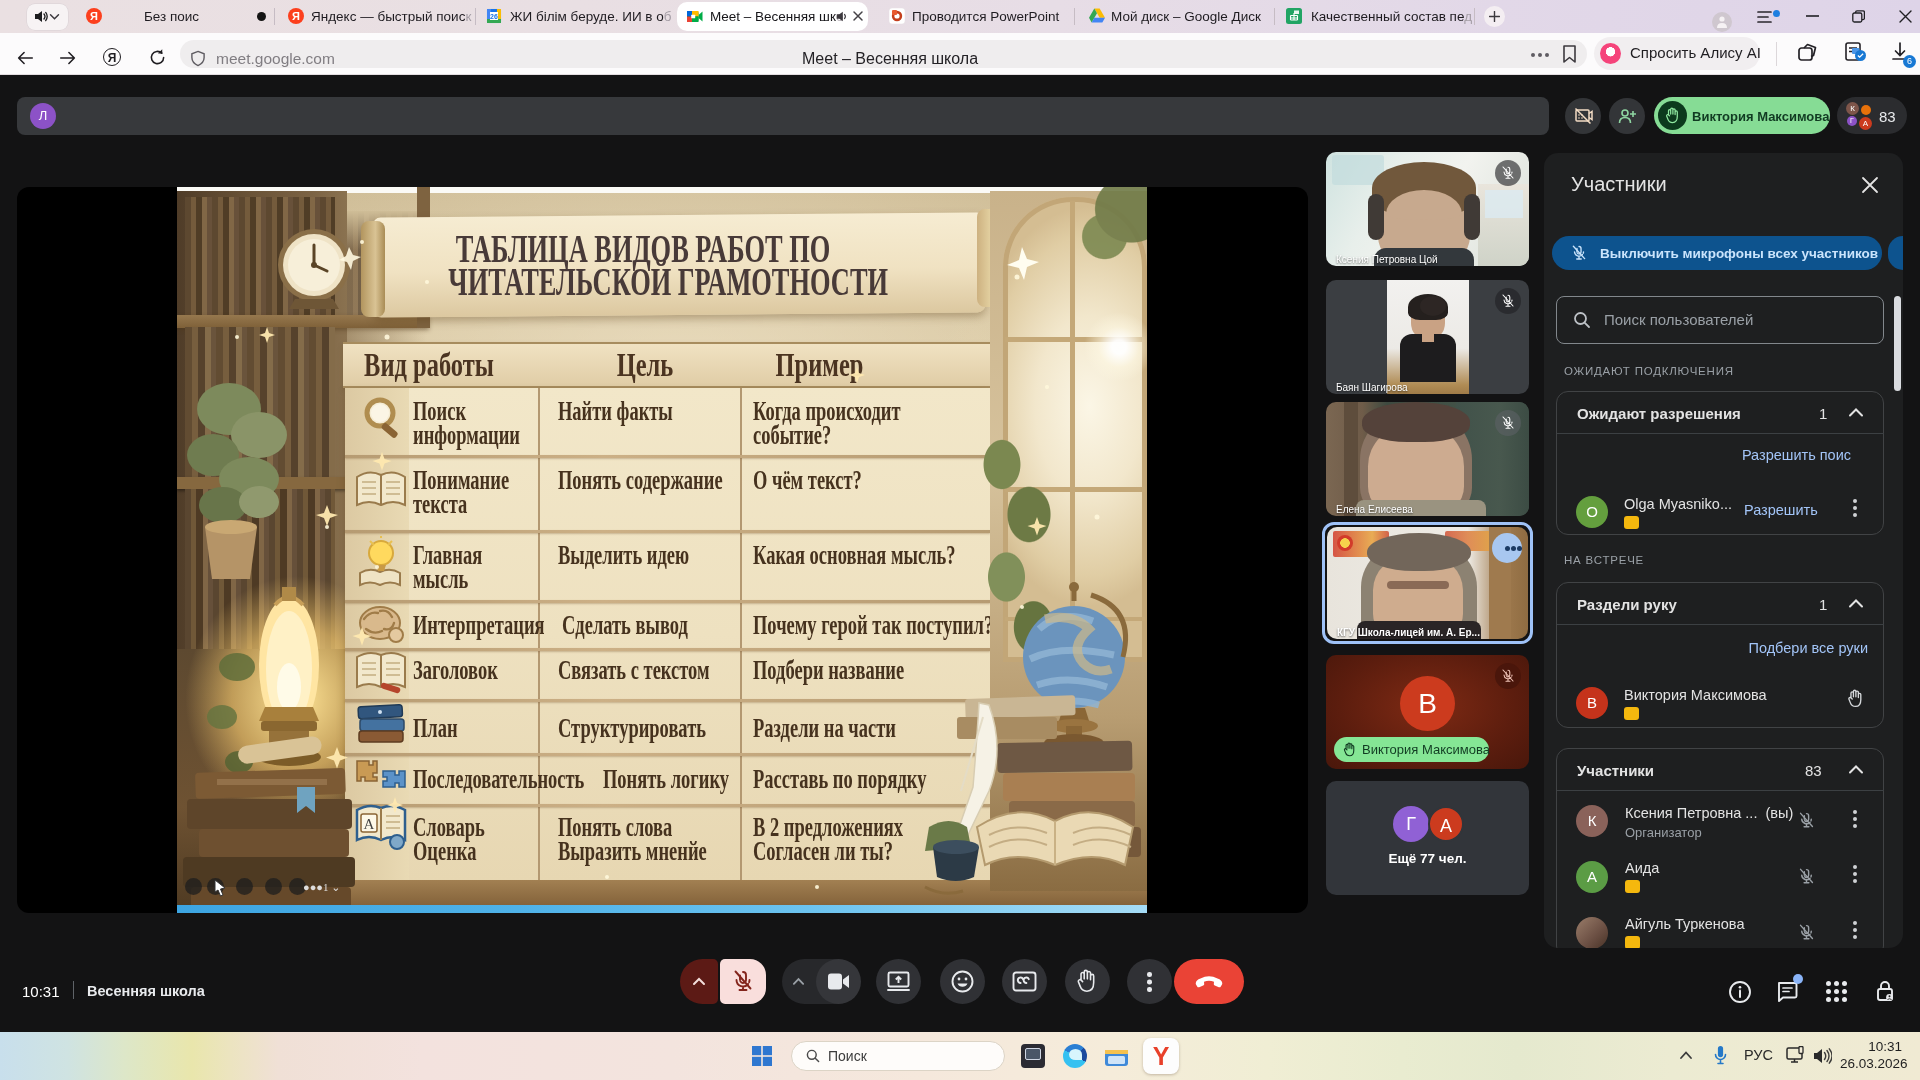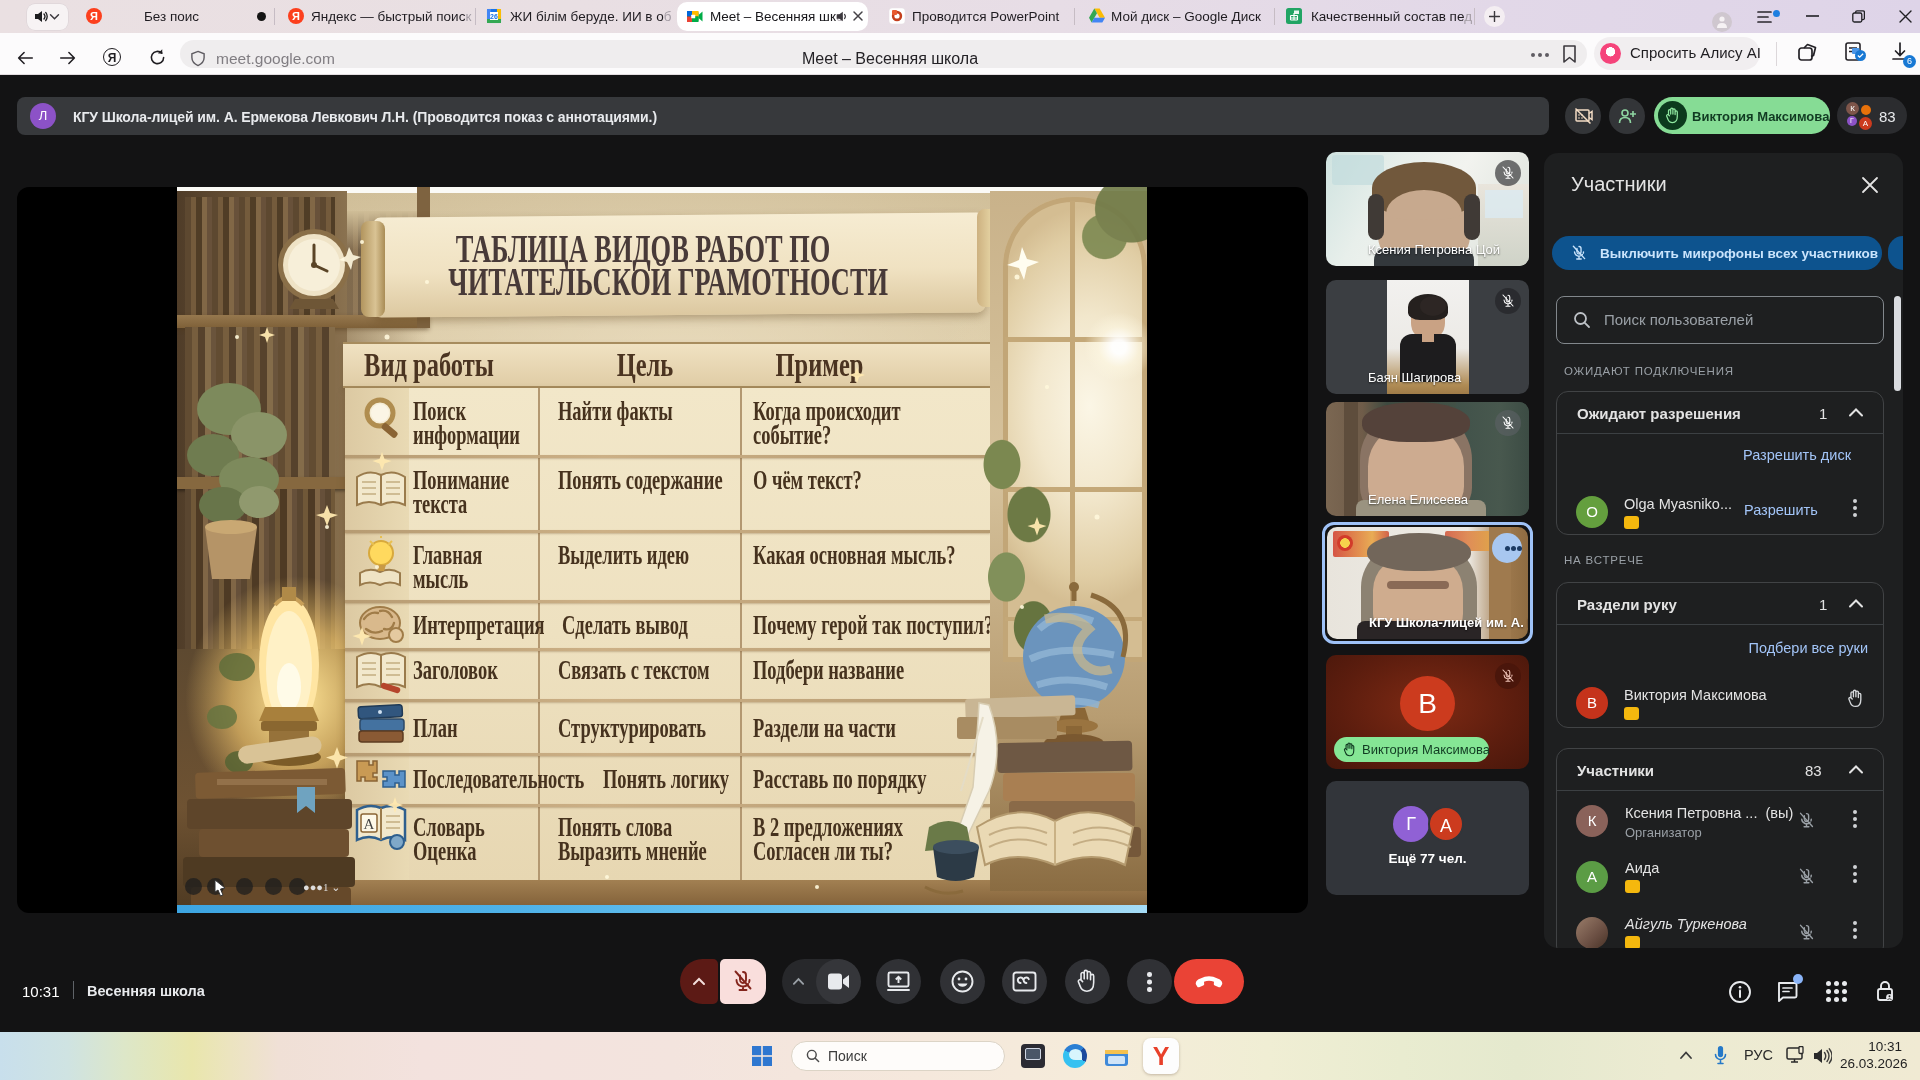--- a/index.html
+++ b/index.html
@@ -26,21 +26,21 @@
 #toppill { left:17px; top:22px; width:1532px; height:38px; background:#37393c; border-radius:8px; }
 #toppill .av { position:absolute; left:13px; top:6px; width:26px; height:26px; border-radius:50%; background:#8c52c7; color:#fff; font-size:13px; text-align:center; line-height:26px; }
 #toppill .t { position:absolute; left:56px; top:12px; font-size:14px; font-weight:bold; color:#e8eaed; letter-spacing:-0.1px; }
 
 
 #stage { left:17px; top:112px; width:1291px; height:726px; background:#000; border-radius:12px; overflow:hidden; }
 #slide { position:absolute; left:160px; top:0; width:970px; height:726px; background:#d3bf9b; overflow:hidden; font-family:"Liberation Serif", serif; }
 
 
 .tile { position:absolute; left:1326px; width:203px; height:114px; border-radius:10px; overflow:hidden; background:#3b3e42; }
-.tname { position:absolute; left:10px; bottom:9px; font-size:13px; color:#fff; text-shadow:0 1px 2px rgba(0,0,0,.6); white-space:nowrap;margin-left:32px; }
+.tname { position:absolute; left:10px; bottom:1px; font-size:10px; color:#fff; text-shadow:0 1px 2px rgba(0,0,0,.6); white-space:nowrap; }
 .micoff { position:absolute; right:8px; top:8px; width:26px; height:26px; border-radius:50%; background:rgba(32,33,36,.62); }
 
 
 #panel { left:1544px; top:78px; width:359px; height:795px; background:#1e1f20; border-radius:14px; overflow:hidden; color:#e3e3e3; }
 .card { position:absolute; left:12px; width:328px; border:1px solid #414345; border-radius:12px; }
 .seclabel { position:absolute; left:16px; font-size:11.5px; letter-spacing:0.8px; color:#9aa0a6; }
 .pav { position:absolute; width:32px; height:32px; border-radius:50%; color:#fff; font-size:15px; text-align:center; line-height:32px; }
 .pname { position:absolute; left:70px; font-size:14.5px; color:#e3e3e3; white-space:nowrap; }
 .badge { position:absolute; left:71px; width:15px; height:13px; border-radius:3px; background:#f5b80e; }
 .dots3 { position:absolute; width:4px; height:4px; border-radius:50%; background:#cfd1d4; box-shadow:0 7px 0 #cfd1d4, 0 14px 0 #cfd1d4; }
@@ -192,21 +192,20 @@
         <path d="M1 4l2 2 4-4" stroke="#fff" stroke-width="1.4" fill="none"></path>
       </svg>
     <svg class="abs" style="left:1891px;top:9px" width="18" height="21" viewBox="0 0 18 21">
         <path d="M9 1v12M4.5 9L9 13.5 13.5 9M2 17h14" stroke="#232126" stroke-width="1.7" fill="none" stroke-linecap="round"></path>
       </svg>
     <div class="abs" style="left:1903px;top:22px;width:13px;height:13px;border-radius:50%;background:#1878d4;color:#fff;font-size:9px;text-align:center;line-height:13px;">6</div>
   </div>
   <div id="meet" class="abs">
     <div id="toppill" class="abs">
       <div class="av">Л</div>
-      <div class="t">КГУ Школа-лицей им. А. Ермекова Левкович Л.Н. (Проводится показ с аннотациями.)</div>
     </div>
     <div class="abs" style="left:1565px;top:23px;width:36px;height:36px;border-radius:50%;background:#333538;"></div>
     <svg class="abs" style="left:1574px;top:32px" width="19" height="19" viewBox="0 0 19 19">
         <rect x="2" y="3" width="13" height="11" rx="1" fill="none" stroke="#f3dcc4" stroke-width="1.5"></rect>
         <path d="M15 6.5l3-2v8l-3-2" fill="none" stroke="#f3dcc4" stroke-width="1.5"></path>
         <circle cx="5" cy="8" r="0.8" fill="#f3dcc4"></circle>
         <circle cx="8" cy="8" r="0.8" fill="#f3dcc4"></circle>
         <circle cx="5" cy="11" r="0.8" fill="#f3dcc4"></circle>
         <circle cx="8" cy="11" r="0.8" fill="#f3dcc4"></circle>
         <path d="M1.5 1.5l15 15" stroke="#f3dcc4" stroke-width="1.5"></path>
@@ -577,21 +576,21 @@
       <div class="abs" style="left:350px;top:143px;width:7px;height:95px;border-radius:4px;background:#dadce0;"></div>
       <div class="seclabel" style="left:20px;top:212px;">ОЖИДАЮТ ПОДКЛЮЧЕНИЯ</div>
 
       <div class="card" style="top:238px;height:144px;">
         <div class="abs" style="left:20px;top:13px;font-size:15px;font-weight:bold;color:#e3e3e3;">Ожидают разрешения</div>
         <div class="abs" style="left:262px;top:13px;font-size:15px;color:#e3e3e3;">1</div>
         <svg class="abs" style="left:291px;top:15px" width="16" height="11" viewBox="0 0 16 11">
             <path d="M2 8.5L8 2.5l6 6" stroke="#e3e3e3" stroke-width="2" fill="none" stroke-linecap="round"></path>
           </svg>
         <div class="abs" style="left:0;top:41px;width:327px;height:1px;background:#3c4043;"></div>
-        <div class="abs" style="left:0px;top:55px;width:294px;text-align:right;font-size:14.5px;color:#a3c5f8;">Разрешить диск</div>
+        <div class="abs" style="left:0px;top:55px;width:294px;text-align:right;font-size:14.5px;color:#a3c5f8;">Разрешить поис</div>
         <div class="pav" style="left:19px;top:104px;background:#649f3e;">O</div>
         <div class="pname" style="left:67px;top:104px;">Olga Myasniko...</div>
         <div class="badge" style="left:67px;top:124px;"></div>
         <div class="abs" style="left:187px;top:110px;font-size:14.5px;color:#a3c5f8;">Разрешить</div>
         <div class="dots3" style="left:296px;top:107px;"></div>
       </div>
       <div class="seclabel" style="left:20px;top:401px;">НА ВСТРЕЧЕ</div>
 
       <div class="card" style="top:429px;height:146px;">
         <div class="abs" style="left:20px;top:13px;font-size:15px;font-weight:bold;color:#e3e3e3;">Раздели руку</div>
@@ -626,21 +625,21 @@
         <div class="dots3" style="left:296px;top:61px;"></div>
         <div class="pav" style="left:19px;top:112px;background:#5b9c45;">А</div>
         <div class="pname" style="left:68px;top:111px;">Аида</div>
         <div class="badge" style="left:68px;top:131px;"></div>
         <svg class="abs" style="left:240px;top:118px" width="19" height="19" viewBox="0 0 16 16">
             <path d="M8 2.2a1.8 1.8 0 011.8 1.8v3a1.8 1.8 0 01-3.3 1M6.2 4v3M4 7a4 4 0 007 2.4M12 7a4 4 0 01-.2 1.2M8 11v2.3M6 13.3h4" fill="none" stroke="#9aa0a6" stroke-width="1.2" stroke-linecap="round"></path>
             <path d="M3 2l10 11" stroke="#9aa0a6" stroke-width="1.2" stroke-linecap="round"></path>
           </svg>
         <div class="dots3" style="left:296px;top:116px;"></div>
         <div class="pav" style="left:19px;top:168px;background:linear-gradient(135deg,#9a7d6a,#6b4f43 60%,#473226);"></div>
-        <div class="pname" style="left:68px;top:167px;font-style:italic;">Айгуль Туркенова</div>
+        <div class="pname" style="left:68px;top:167px;">Айгуль Туркенова</div>
         <div class="badge" style="left:68px;top:187px;"></div>
         <svg class="abs" style="left:240px;top:174px" width="19" height="19" viewBox="0 0 16 16">
             <path d="M8 2.2a1.8 1.8 0 011.8 1.8v3a1.8 1.8 0 01-3.3 1M6.2 4v3M4 7a4 4 0 007 2.4M12 7a4 4 0 01-.2 1.2M8 11v2.3M6 13.3h4" fill="none" stroke="#9aa0a6" stroke-width="1.2" stroke-linecap="round"></path>
             <path d="M3 2l10 11" stroke="#9aa0a6" stroke-width="1.2" stroke-linecap="round"></path>
           </svg>
         <div class="dots3" style="left:296px;top:172px;"></div>
       </div>
     </div>
     <div id="toolbar">
       <div class="abs" style="left:22px;top:908px;font-size:15px;color:#fff;">10:31</div>

